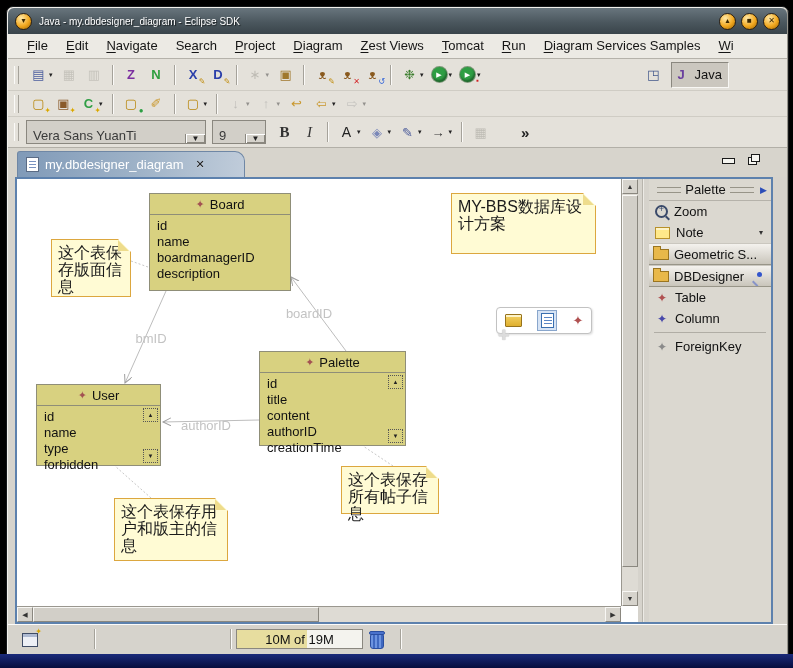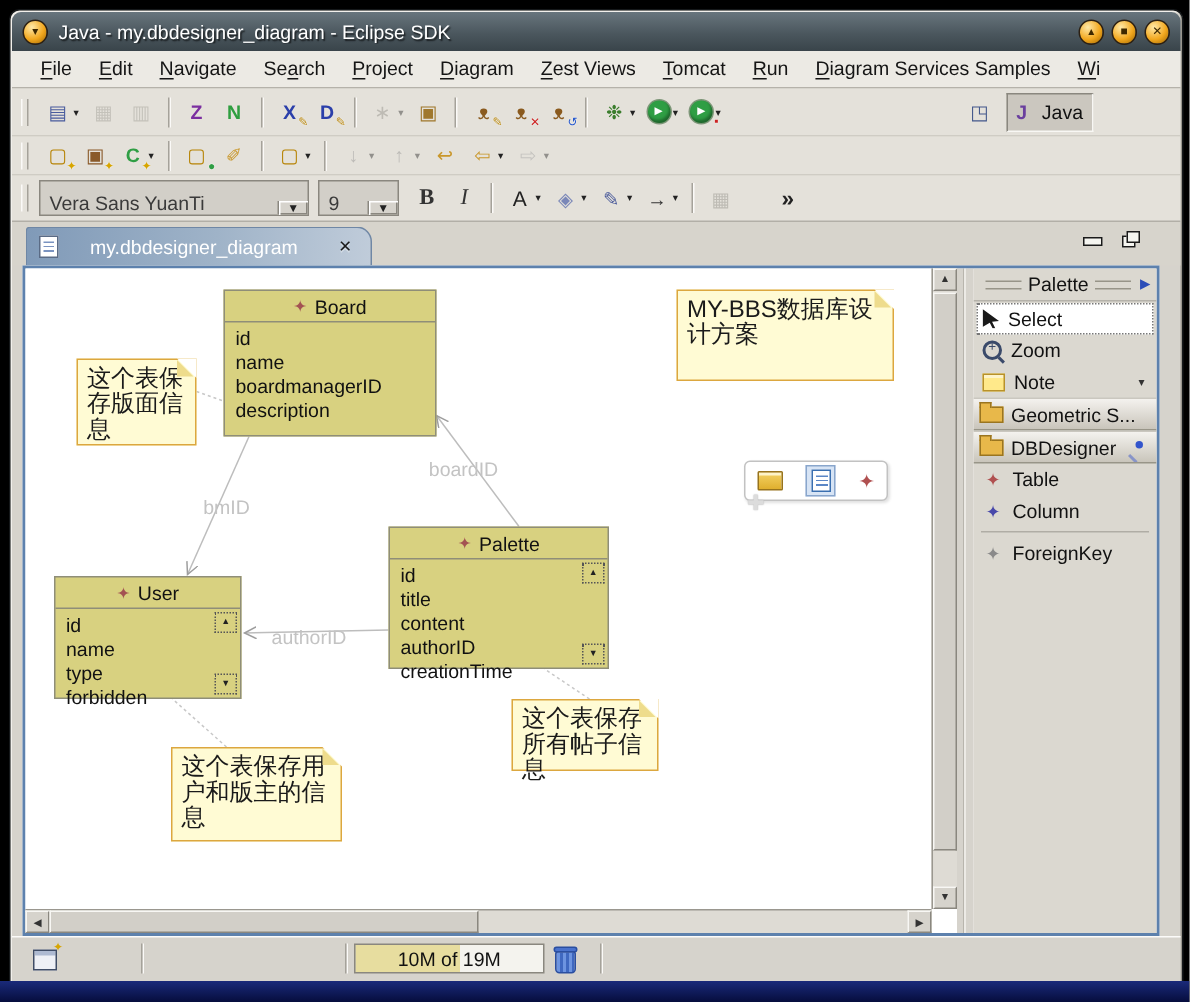--- a/index.html
+++ b/index.html
@@ -5,21 +5,21 @@
   html,body{margin:0;padding:0;}
   body{width:793px;height:668px;background:#000;position:relative;overflow:hidden;
        font-family:"Liberation Sans","DejaVu Sans",sans-serif;}
   .window{position:absolute;left:6px;top:6px;width:781px;height:648px;background:#d6d3cc;
           border:1px solid #15181a;border-radius:7px 7px 0 0;
           box-shadow:inset 1px 1px 0 #f2f0ec, inset -1px -1px 0 #98958d;}
   
   .titlebar{position:absolute;left:1px;top:1px;right:1px;height:26px;border-radius:6px 6px 0 0;
             background:linear-gradient(#68757d,#4b575e 55%,#39444a);
             display:flex;align-items:center;padding:0 7px;gap:7px;box-sizing:border-box;}
-  .title{color:#fff;font-size:13px;flex:1;white-space:nowrap;overflow:hidden;
+  .title{color:#fff;font-size:10px;flex:1;white-space:nowrap;overflow:hidden;
          text-shadow:1px 1px 1px rgba(0,0,0,.65);}
   .ball{width:17px;height:17px;border-radius:50%;box-sizing:border-box;flex:0 0 auto;
         background:radial-gradient(circle at 35% 28%,#ffe9a8,#f2a81f 55%,#9c6400);
         border:1px solid #2c2013;display:flex;align-items:center;justify-content:center;}
   .ball-glyph{font-size:8px;color:#3d2800;line-height:1;font-weight:bold;}
   .winbtns{display:flex;gap:5px;}
   
   .menubar{position:absolute;left:1px;top:27px;right:1px;height:25px;background:#eceae4;
            border-bottom:1px solid #b5b2aa;display:flex;align-items:center;padding-left:10px;
            font-size:13px;color:#151515;white-space:nowrap;overflow:hidden;box-sizing:border-box;}
@@ -55,21 +55,21 @@
   .size-combo .combo-text{width:20px;}
   .combo-btn{width:19px;background:#d6d3cc;border-left:1px solid #8a877f;font-size:8px;color:#222;
              box-shadow:inset 1px 1px 0 #fff, inset -1px -1px 0 #8a877f;
              display:flex;align-items:center;justify-content:center;}
   .serif{font-family:"Liberation Serif","DejaVu Serif",serif;font-size:15px;color:#333;}
   .fmt-b{font-weight:bold;}
   .ital{font-style:italic;}
   .overflow{margin-left:28px;font-size:15px;font-weight:bold;color:#222;}
   
   .tabrow{position:absolute;left:1px;right:1px;top:141px;height:29px;background:#d7d4cc;}
-  .tab{position:absolute;left:9px;top:3px;height:26px;display:flex;align-items:center;gap:21px;
+  .tab{position:absolute;left:9px;top:3px;height:26px;display:flex;align-items:center;gap:6px;
        padding:0 12px 0 8px;box-sizing:border-box;min-width:228px;
        background:linear-gradient(95deg,#809ab8,#9fb3c8 55%,#c0ccda);
        border:1px solid #6f87a5;border-bottom:none;border-radius:3px 10px 0 0;
        color:#fff;font-size:13px;text-align:right;}
   .docicon{width:11px;height:13px;background:#fff;border:1px solid #5a6b85;position:relative;flex:0 0 auto;}
   .docicon::before{content:"";position:absolute;left:2px;top:3px;right:2px;height:8px;
        background:repeating-linear-gradient(to bottom,#7a93c0 0 1px,transparent 1px 3px);}
   .tabclose{color:#1c1c1c;font-size:11px;font-weight:bold;margin-left:6px;
             text-shadow:0 1px 0 rgba(255,255,255,.35);}
   .viewbtns{position:absolute;right:30px;top:9px;display:flex;gap:13px;align-items:center;}
@@ -471,24 +471,20 @@
       <span class="sbtn down">▼</span>
     </div>
     <div class="pal-sep"></div>
     <div class="palette">
       <div class="pal-hdr">
         <span class="pal-line"></span>
         <span class="pal-title">Palette</span>
         <span class="pal-line"></span>
         <span class="pal-arrow">▶</span>
       </div>
-      <div class="pal-item selected">
-        <span class="cursor-icon"></span>
-        <span>Select</span>
-      </div>
       <div class="pal-item">
         <span class="mag-icon"></span>
         <span>Zoom</span>
       </div>
       <div class="pal-item">
         <span class="note-icon"></span>
         <span>Note</span>
         <span class="pal-dd">▾</span>
       </div>
       <div class="pal-drawer">

